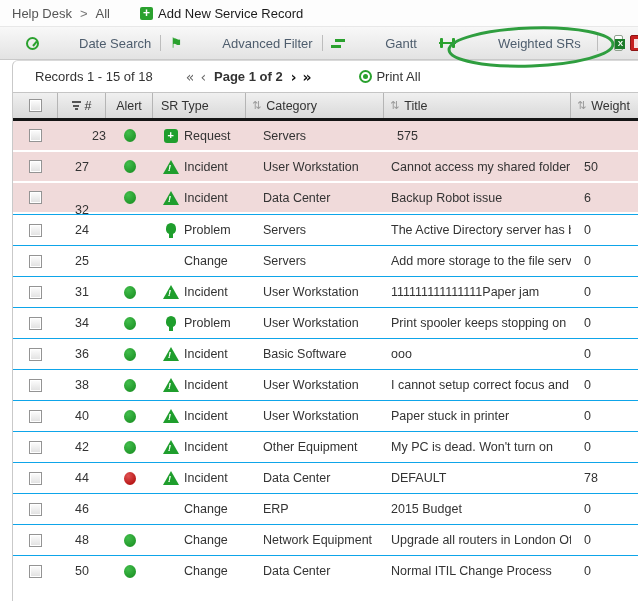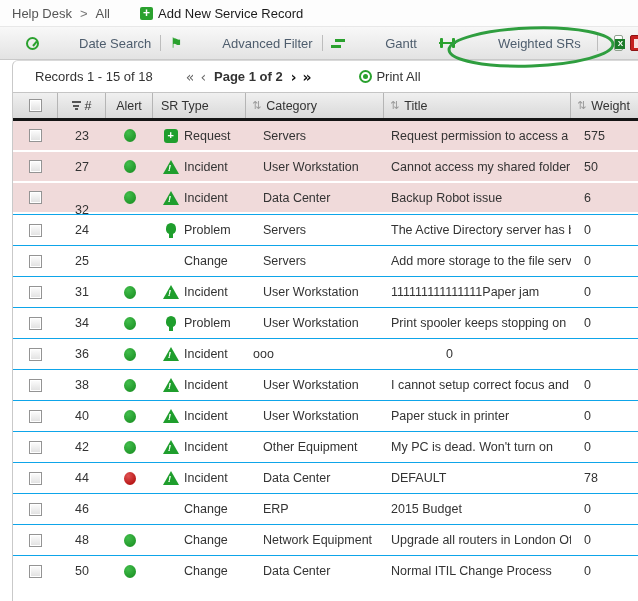--- a/index.html
+++ b/index.html
@@ -192,37 +192,34 @@
       <span class="icon-sort">⇅</span>
       <span>Weight</span>
     </div>
   </div>
 
   <div>
   <div class="row hl">
     <div class="cell col-check" style="justify-content:center;">
       <span class="checkbox"></span>
     </div>
-    <div class="cell col-num" style="justify-content:center;">
+    <div class="cell col-num" style="justify-content:flex-end;">
       <span class="num">23</span>
     </div>
     <div class="cell col-alert" style="justify-content:center;">
       <span class="dot green"></span>
     </div>
     <div class="cell col-type">
       <span class="type-icon">
             <i class="icon-request"></i>
           </span>
       <span class="type-label">Request</span>
     </div>
     <div class="cell col-cat">
       <span class="cat-label">Servers</span>
-    </div>
-    <div class="cell col-title">
-      <span class="title-label">Request permission to access a</span>
     </div>
     <div class="cell col-weight">
       <span class="weight-label">575</span>
     </div>
   </div>
 
   <div class="row hl">
     <div class="cell col-check" style="justify-content:center;">
       <span class="checkbox"></span>
     </div>
@@ -393,20 +390,23 @@
     </div>
     <div class="cell col-alert" style="justify-content:center;">
       <span class="dot green"></span>
     </div>
     <div class="cell col-type">
       <span class="type-icon">
             <i class="icon-incident"></i>
           </span>
       <span class="type-label">Incident</span>
     </div>
+    <div class="cell col-cat">
+      <span class="cat-label">Basic Software</span>
+    </div>
     <div class="cell col-title">
       <span class="title-label">ooo</span>
     </div>
     <div class="cell col-weight">
       <span class="weight-label">0</span>
     </div>
   </div>
 
   <div class="row">
     <div class="cell col-check" style="justify-content:center;">

